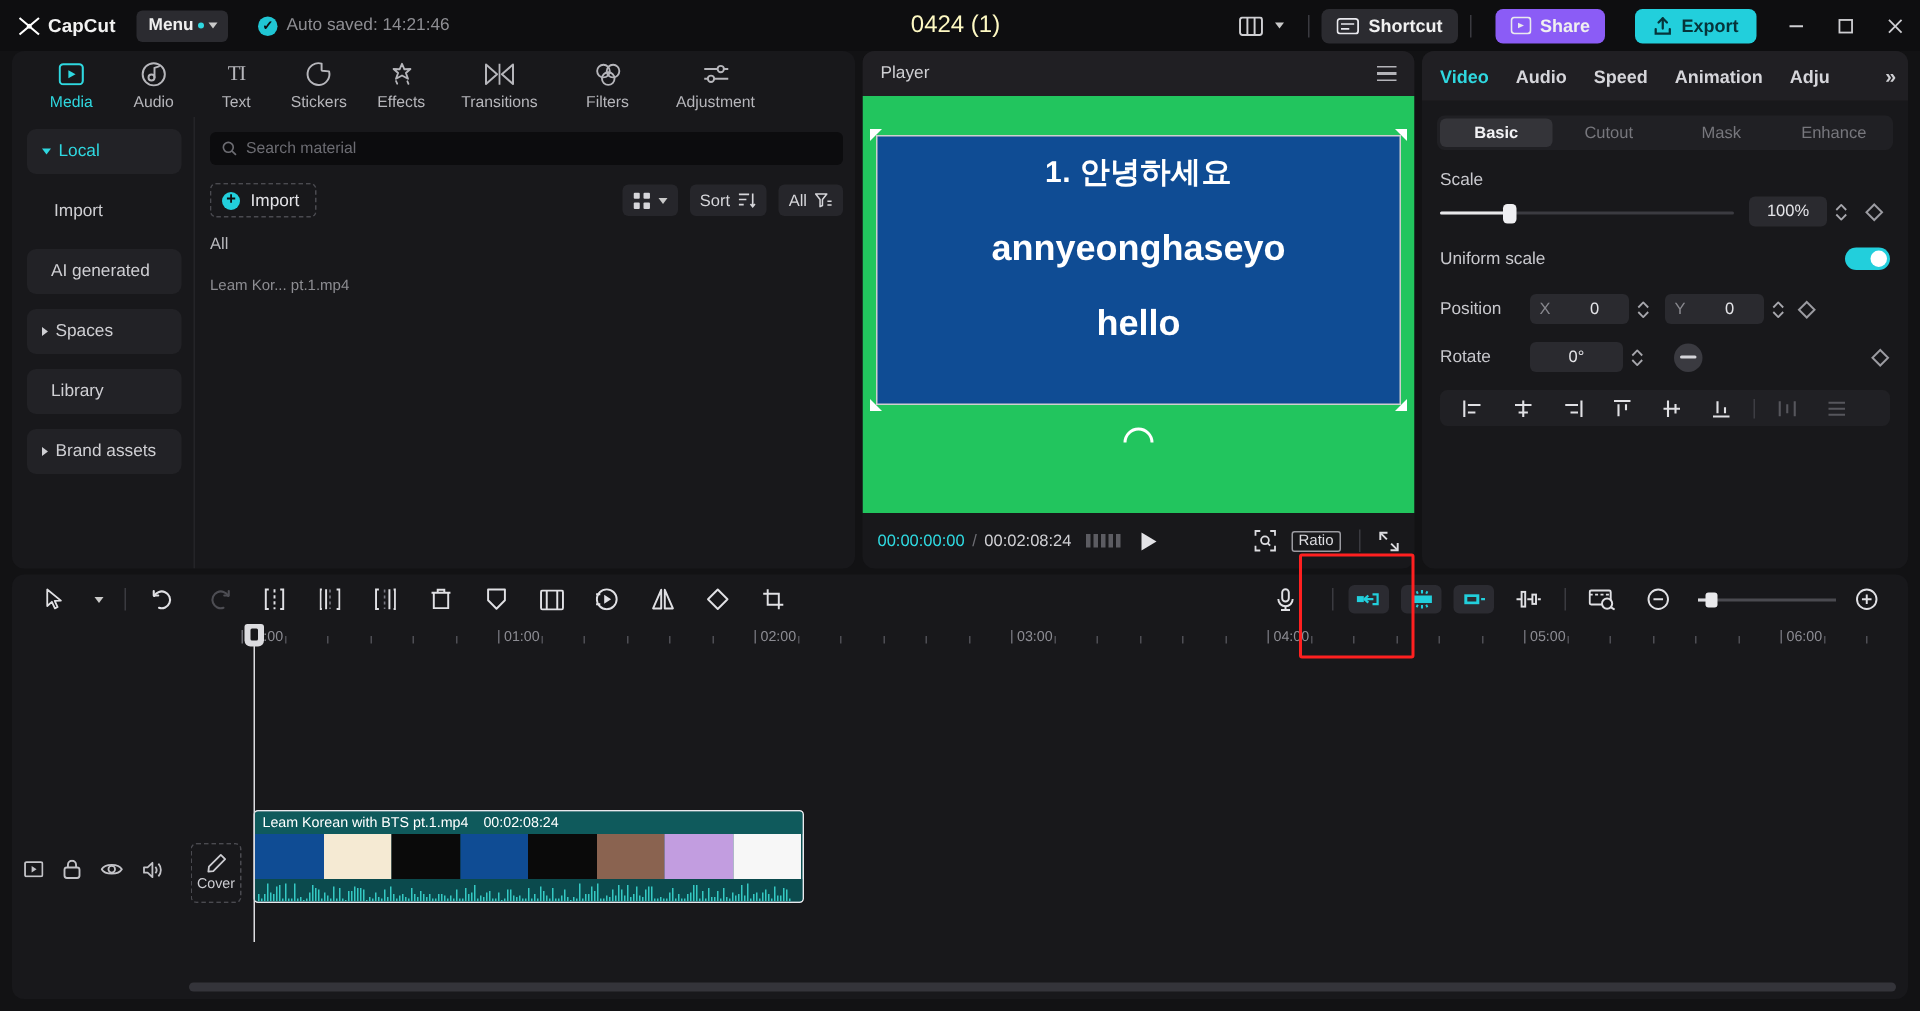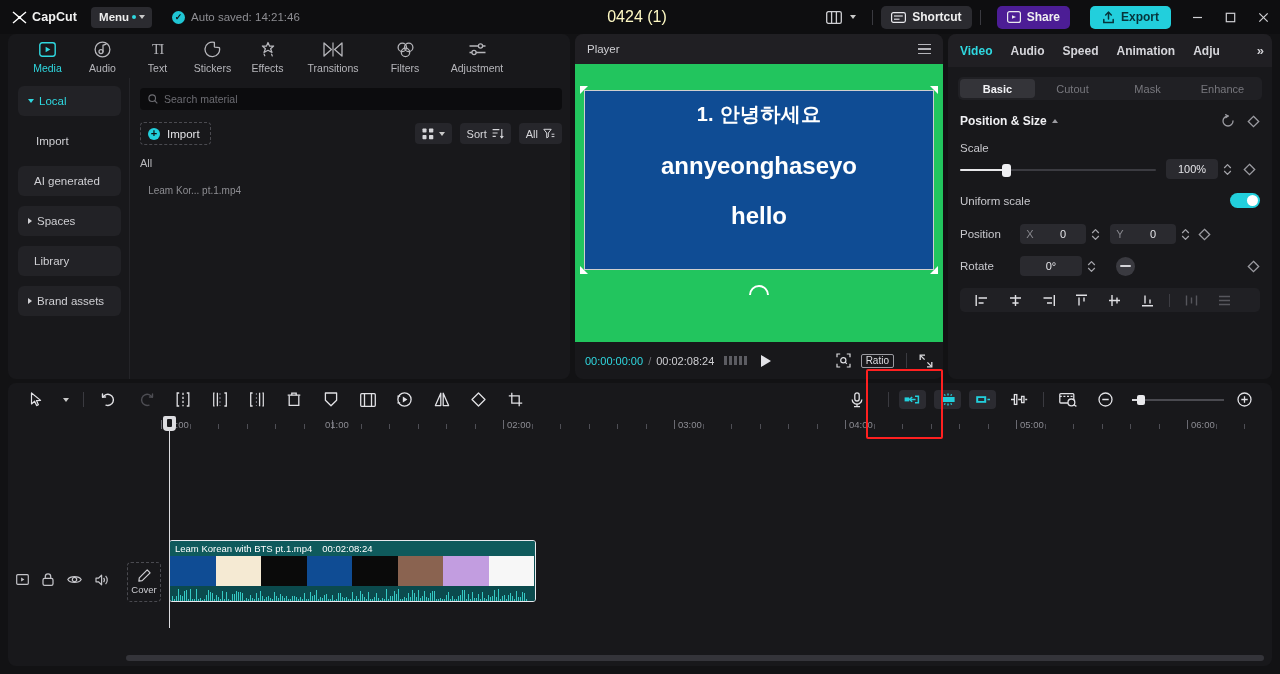--- a/index.html
+++ b/index.html
@@ -43,21 +43,21 @@
   .tb-right {
     margin-left: auto; display: flex; align-items: center; gap: 0px; padding-right: 0px; height: 34px;
   }
   .layout-btn { display: flex; align-items: center; gap: 4px; padding: 3px 8px; border-radius: 4px; }
   .sep-v { width: 1px; height: 15px; background: #3a3a40; margin: 0 8px; }
   .pill {
     display: flex; align-items: center; gap: 6px;
     height: 23px; padding: 0 10px; border-radius: 5px;
     background: #2b2b30; font-size: 12px; font-weight: 700; color: #f0f0f0;
   }
-  .pill.share { background: #4c1d95; margin-left: 8px; }
+  .pill.share { background: #8b5cf6; margin-left: 8px; }
   .pill.export { background: #22cfdc; color: #06343a; margin-left: 20px; padding: 0 12px; }
   .winbtns { display: flex; align-items: center; margin-left: 10px; }
   .winbtn { width: 33px; height: 34px; display: flex; align-items: center; justify-content: center; color: #cfcfcf; }
 
   
   .top-row { position: absolute; left: 0; top: 34px; width: 1280px; height: 345px; }
 
   
   .left-panel {
     position: absolute; left: 8px; top: 0; width: 562px; height: 345px;
@@ -117,21 +117,21 @@
     position: relative; overflow: hidden;
   }
   .badge-added {
     position: absolute; left: 0; top: 0; background: #000;
     color: #fff; font-size: 9.5px; padding: 1px 5px 2px 5px;
   }
   .badge-dur {
     position: absolute; right: 4px; top: 2px; color: #fff; font-size: 9.5px;
     text-shadow: 0 1px 2px rgba(0,0,0,.8);
   }
-  .card-name { margin-top: 8px; font-size: 10px; color: #8d8d92; text-align: right; }
+  .card-name { margin-top: 8px; font-size: 10px; color: #8d8d92; text-align: left; }
 
   
   .player-panel {
     position: absolute; left: 575px; top: 0; width: 368px; height: 345px;
     background: #18181b; border-radius: 8px; overflow: hidden;
   }
   .player-head {
     height: 30px; display: flex; align-items: center;
     padding: 0 12px; font-size: 11.5px; color: #cfcfd3;
     background: #201f23;
@@ -647,37 +647,20 @@
         <span class="chev-more">»</span>
       </div>
 
       <div class="seg-row">
         <span class="seg active">Basic</span>
         <span class="seg">Cutout</span>
         <span class="seg">Mask</span>
         <span class="seg">Enhance</span>
       </div>
 
-      <div class="sec-head">
-        <span class="sec-title">Position &amp; Size</span>
-        <span class="caret-up"></span>
-        <span class="sec-tools">
-          <span>
-            <svg width="14" height="14" viewBox="0 0 14 14">
-                <path d="M12 7 A5 5 0 1 1 7 2 L7 2" stroke="#9b9ba1" stroke-width="1.3" fill="none" stroke-linecap="round"></path>
-                <path d="M4.2 0.4 L7.2 2 L4.4 3.9" stroke="#9b9ba1" stroke-width="1.3" fill="none" stroke-linejoin="round"></path>
-              </svg>
-          </span>
-          <span class="diamond">
-            <svg width="13" height="13" viewBox="0 0 13 13">
-                <path d="M6.5 1.3 L11.7 6.5 L6.5 11.7 L1.3 6.5 Z" stroke="#9b9ba1" stroke-width="1.3" fill="none"></path>
-              </svg>
-          </span>
-        </span>
-      </div>
 
       <div class="prop-row" style="margin-top:14px">
         <span class="prop-label">Scale</span>
       </div>
 
       <div class="prop-row" style="margin-top:5px">
         <div class="slider-wrap">
           <span class="slider-track"></span>
           <span class="slider-fill"></span>
           <span class="slider-knob"></span>
@@ -982,21 +965,21 @@
     <div class="ruler">
       <div class="ruler-inner" id="ruler-inner">
           <span class="rt major" style="left: 0px;"></span>
           <span class="rlabel" style="left: 4px;">00:00</span>
           <span class="rt" style="left: 28.5px;"></span>
           <span class="rt" style="left: 57px;"></span>
           <span class="rt" style="left: 85.5px;"></span>
           <span class="rt" style="left: 114px;"></span>
           <span class="rt" style="left: 142.5px;"></span>
           <span class="rt major" style="left: 171px;"></span>
-          <span class="rlabel" style="left: 164px;">01:00</span>
+          <span class="rlabel" style="left: 175px;">01:00</span>
           <span class="rt" style="left: 199.5px;"></span>
           <span class="rt" style="left: 228px;"></span>
           <span class="rt" style="left: 256.5px;"></span>
           <span class="rt" style="left: 285px;"></span>
           <span class="rt" style="left: 313.5px;"></span>
           <span class="rt major" style="left: 342px;"></span>
           <span class="rlabel" style="left: 346px;">02:00</span>
           <span class="rt" style="left: 370.5px;"></span>
           <span class="rt" style="left: 399px;"></span>
           <span class="rt" style="left: 427.5px;"></span>

